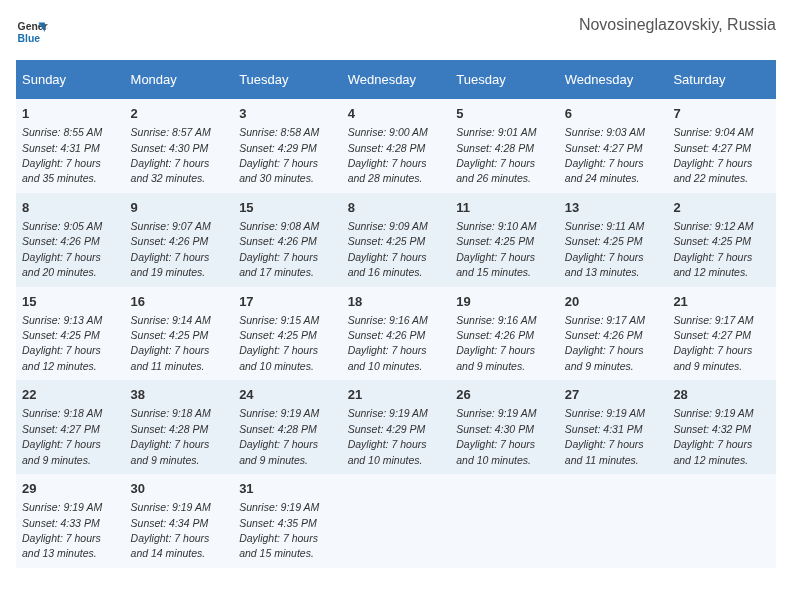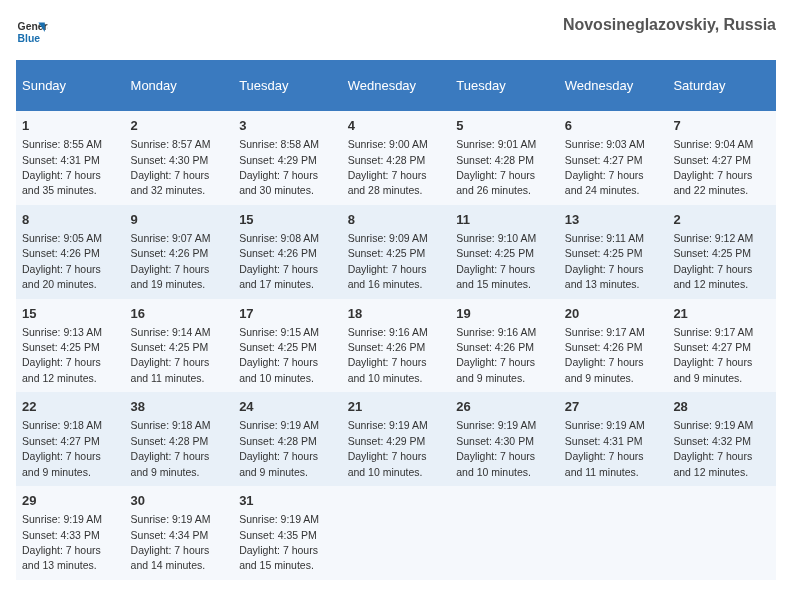--- a/index.html
+++ b/index.html
@@ -28,34 +28,34 @@
     .title-block {
       text-align: right;
     }
     .title-block h1 {
       font-size: 28px;
       font-weight: normal;
       color: #333;
     }
     .title-block h2 {
       font-size: 16px;
-      font-weight: bold;
+      font-weight: normal;
       color: #555;
     }
     table {
       width: 100%;
       border-collapse: collapse;
       font-size: 11px;
     }
     thead tr {
       background-color: #3a7abf;
       color: #fff;
     }
     thead th {
-      padding: 18px 6px;
+      padding: 12px 6px;
       text-align: left;
       font-size: 13px;
       font-weight: normal;
     }
     tbody tr {
       vertical-align: top;
     }
     tbody tr:nth-child(even) {
       background-color: #e8f0f8;
     }
@@ -71,20 +71,21 @@
     }
     .day-num {
       font-size: 13px;
       font-weight: bold;
       display: block;
       margin-bottom: 2px;
     }
     .day-info {
       font-size: 10.5px;
       color: #333;
+      font-style: italic;
     }
     .empty-cell {
       background-color: #f5f8fc;
     }
   </style>
 </head>
 <body>
 
 <div class="header">
   <div class="logo">

